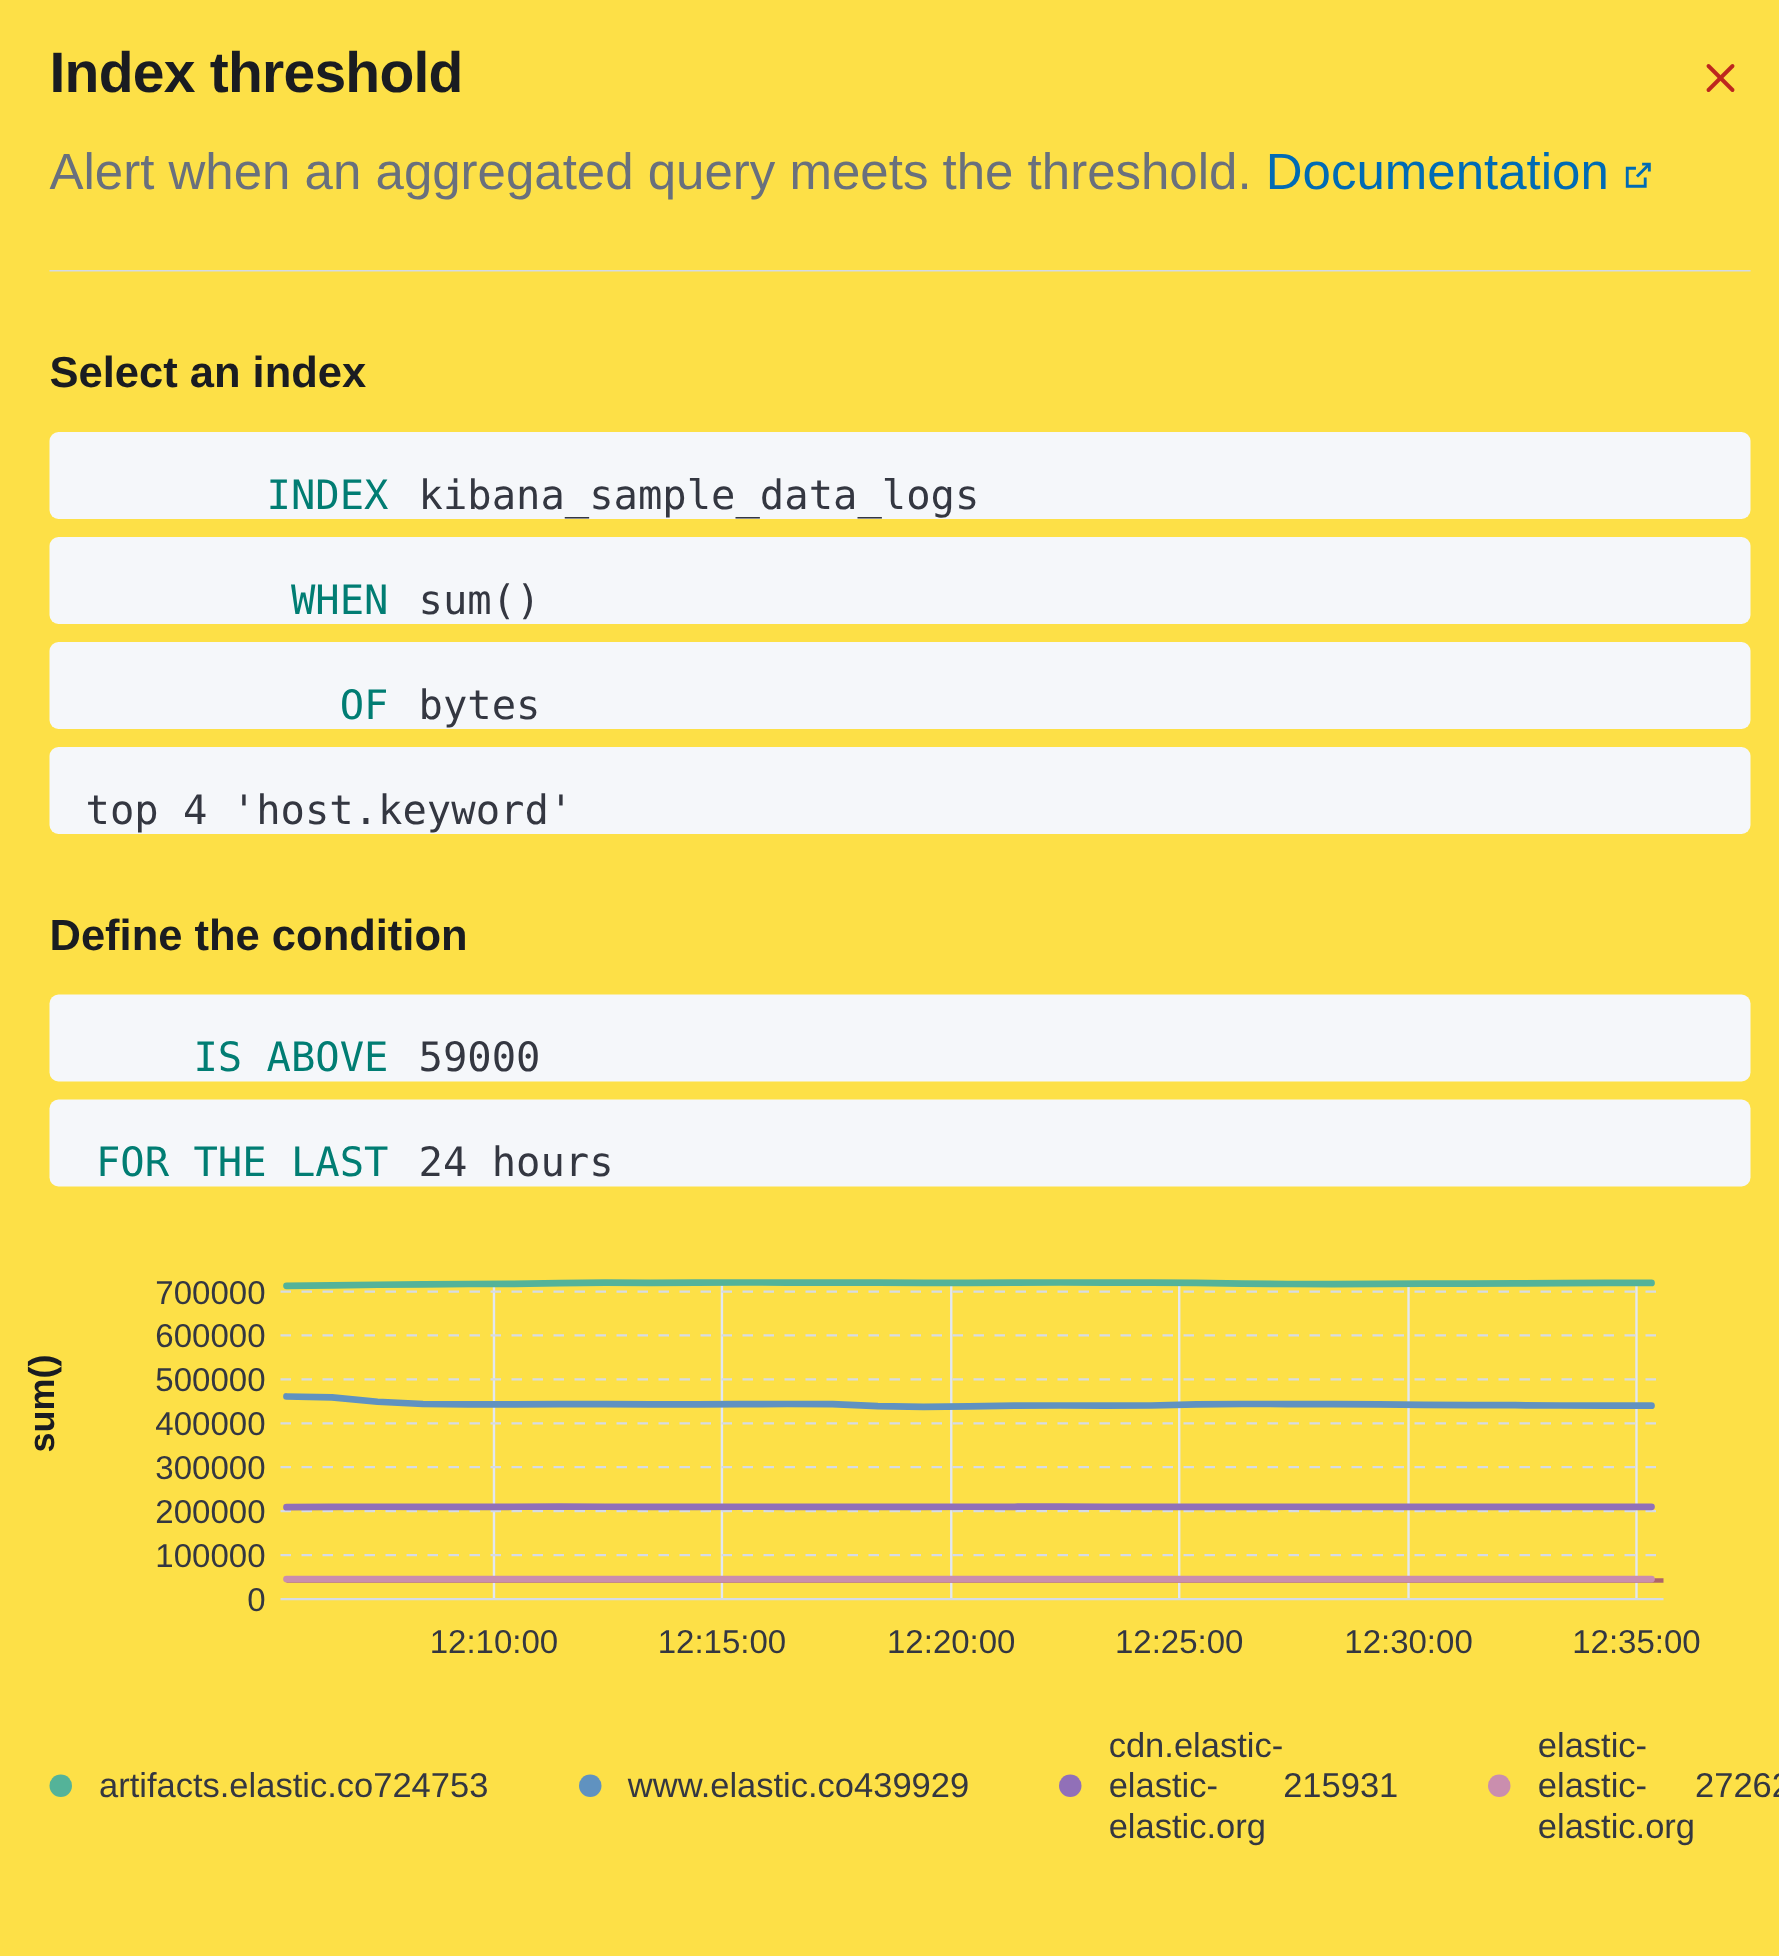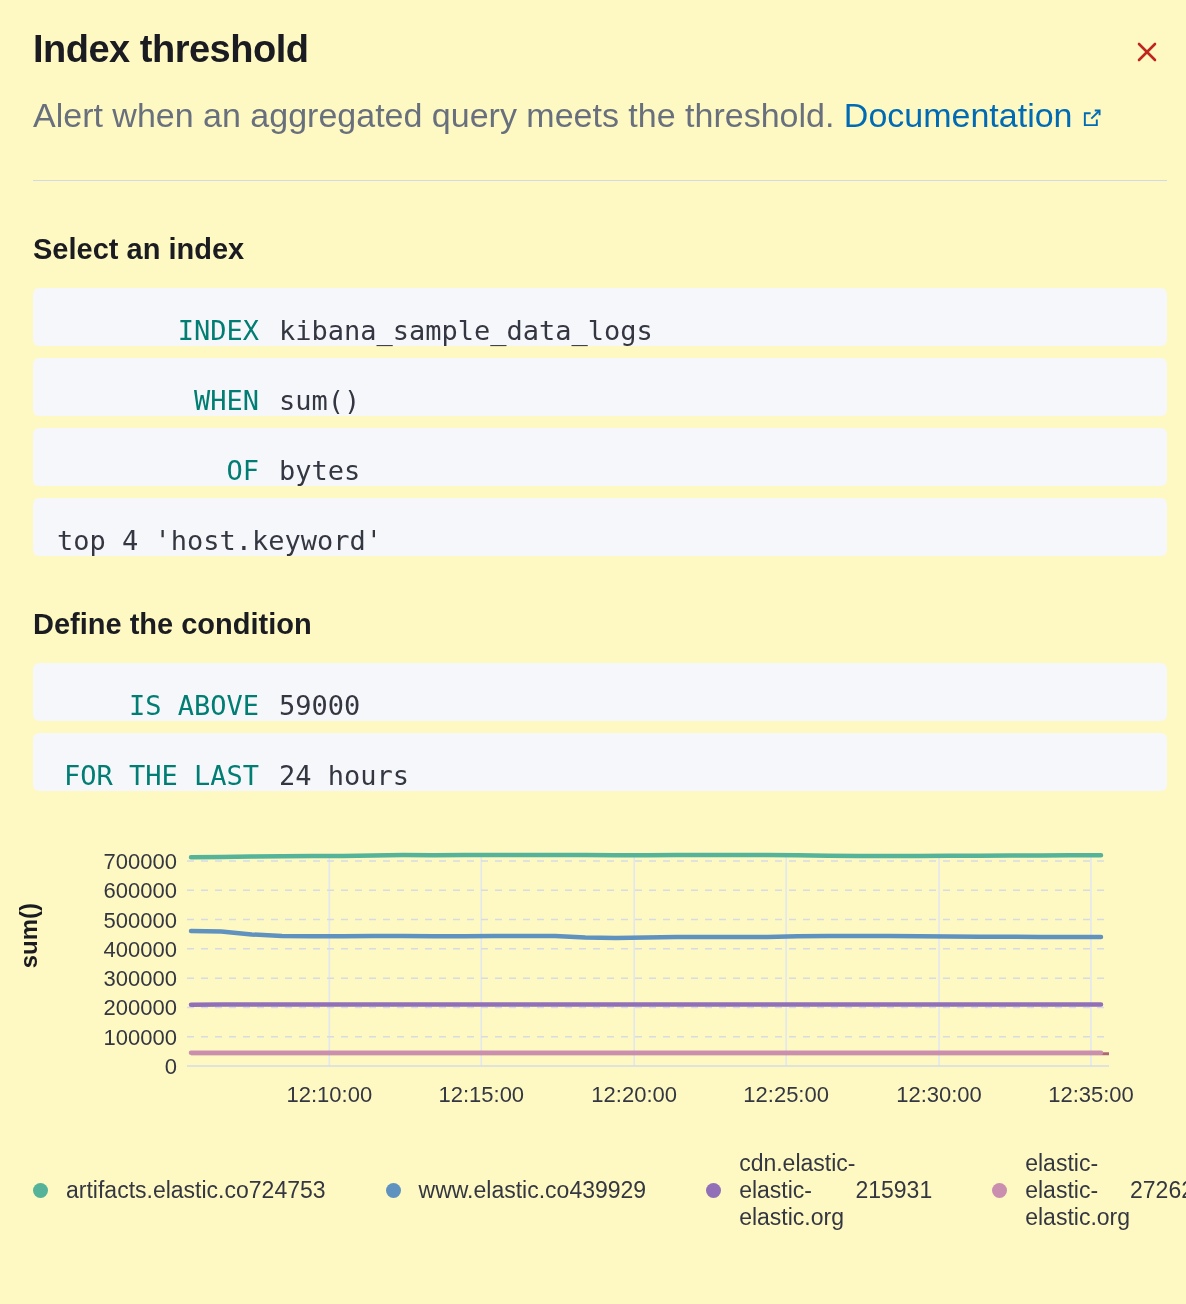--- a/index.html
+++ b/index.html
@@ -5,21 +5,21 @@
   * { margin: 0; padding: 0; box-sizing: border-box; }
   html, body { background: #fff; }
   body {
     font-family: "Liberation Sans", "DejaVu Sans", sans-serif;
     color: var(--text, #343741);
     width: 1186px;
   }
   .flyout {
     width: 1186px;
     min-height: 1304px;
-    background: #fef9c3;
+    background: #fde047;
     padding: 28px 19px 40px 33px;
     position: relative;
   }
   
   .flyout-header { display: flex; justify-content: space-between; align-items: flex-start; }
   .page-title {
     font-size: 38px;
     font-weight: 700;
     color: var(--heading, #1a1c21);
     letter-spacing: -0.5px;

